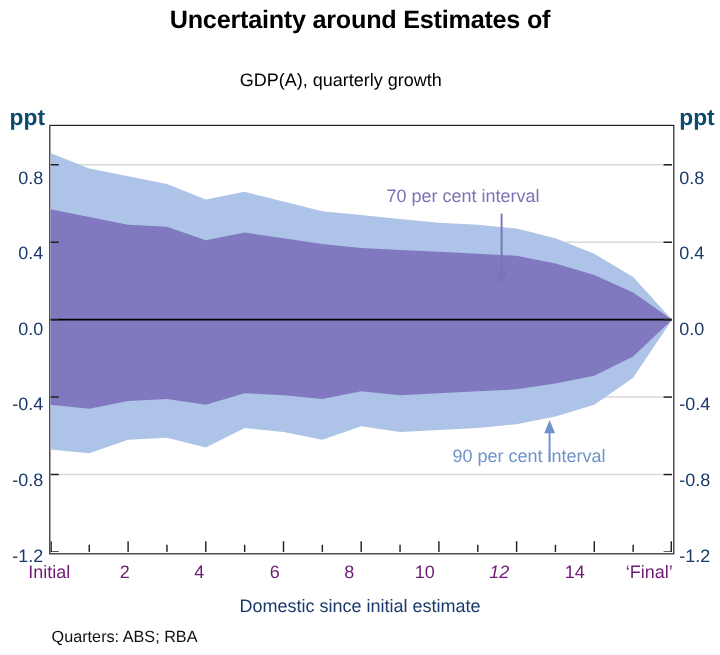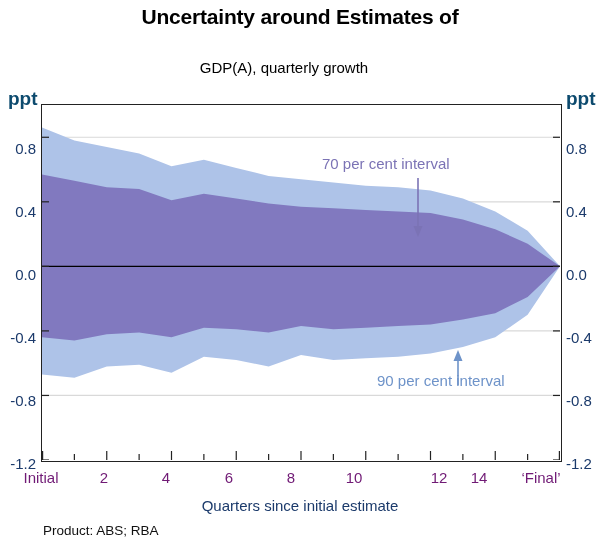--- a/index.html
+++ b/index.html
@@ -140,19 +140,19 @@
       <polygon points="458,350 453.5,361 462.5,361" fill="#6e93c9"></polygon>
     </g>
   </svg>
 
   <div class="xlab" style="left:10px;width:62px;">Initial</div>
   <div class="xlab" style="left:73px;width:62px;">2</div>
   <div class="xlab" style="left:135px;width:62px;">4</div>
   <div class="xlab" style="left:198px;width:62px;">6</div>
   <div class="xlab" style="left:260px;width:62px;">8</div>
   <div class="xlab" style="left:323px;width:62px;">10</div>
-  <div class="xlab" style="left:408px;width:62px;">12</div>
+  <div class="xlab" style="left:385px;width:62px;font-style:italic;">12</div>
   <div class="xlab" style="left:448px;width:62px;">14</div>
   <div class="xlab" style="left:508px;width:66px;">‘Final’</div>
 
-  <div class="axtitle">Quarters since initial estimate</div>
-  <div class="sources">Product: ABS; RBA</div>
+  <div class="axtitle">Domestic since initial estimate</div>
+  <div class="sources">Quarters: ABS; RBA</div>
 </div>
 
 </body></html>

